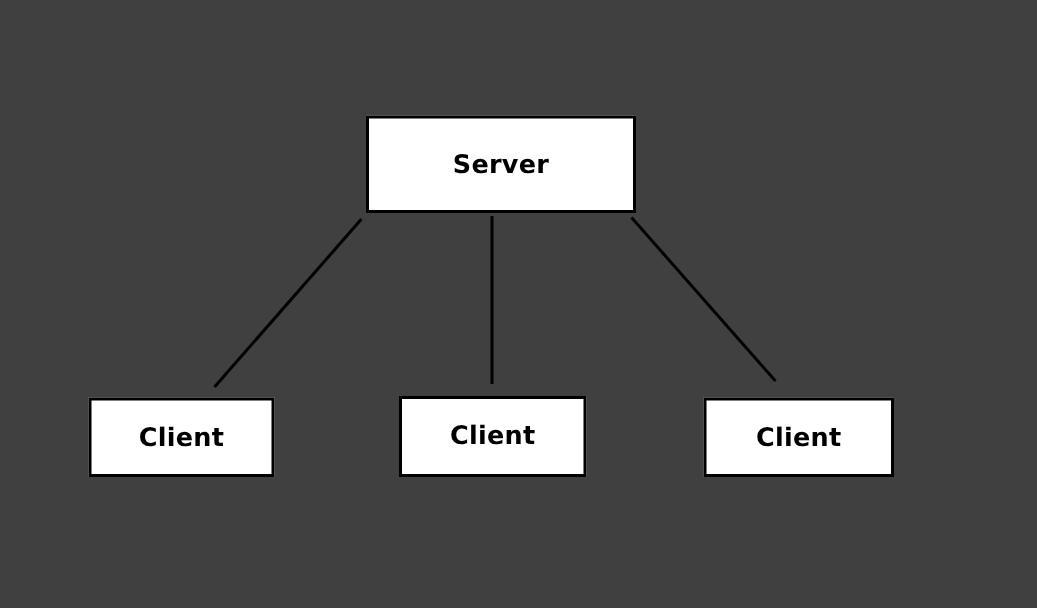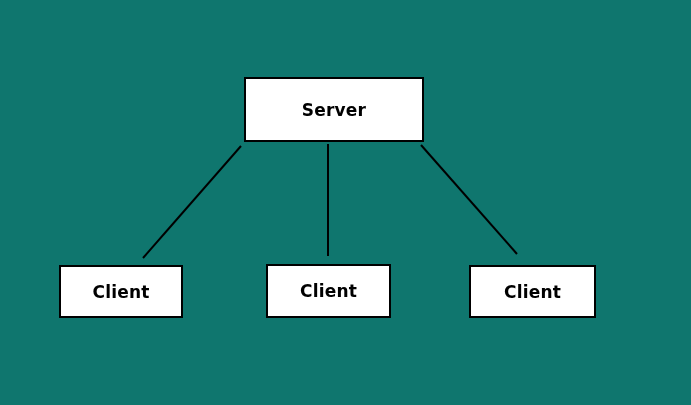--- a/index.html
+++ b/index.html
@@ -7,21 +7,21 @@
     padding: 0;
     width: 691px;
     height: 405px;
     background: #ffffff;
     overflow: hidden;
   }
   .canvas {
     position: relative;
     width: 691px;
     height: 405px;
-    background: #0f766e;
+    background: #404040;
     font-family: "DejaVu Sans", "Liberation Sans", sans-serif;
   }
   .connectors {
     position: absolute;
     left: 0;
     top: 0;
     width: 691px;
     height: 405px;
   }
   .connectors line {

